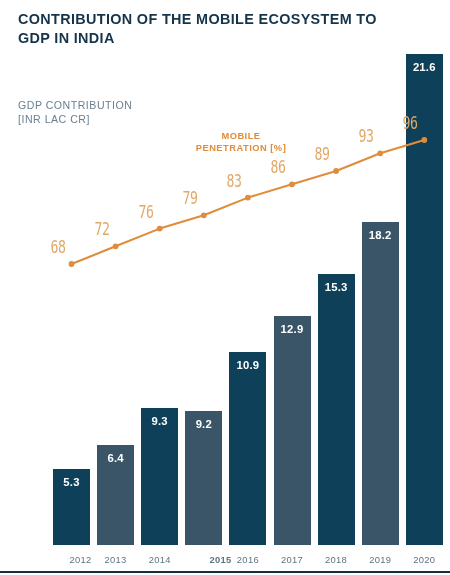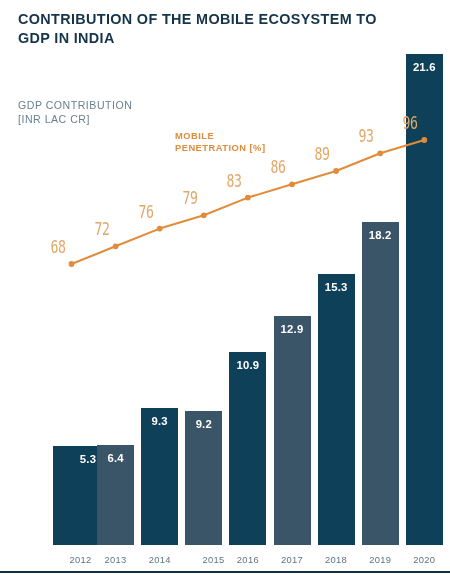--- a/index.html
+++ b/index.html
@@ -46,20 +46,21 @@
     text-transform: uppercase;
     white-space: pre-line;
   }
 
   
   #series-annotation {
     position: absolute;
     left: 175px;
     top: 130px;
     width: 132px;
+    text-align: center;
     font-size: 9.3px;
     font-weight: bold;
     line-height: 1.3;
     letter-spacing: 0.5px;
     color: #e08c3a;
     text-transform: uppercase;
     white-space: pre-line;
   }
 
   
@@ -134,21 +135,21 @@
 [INR LAC CR]</div>
 
   <div id="chart-title">CONTRIBUTION OF THE MOBILE ECOSYSTEM TO
 GDP IN INDIA</div>
 
   <div id="series-annotation">MOBILE
 PENETRATION [%]</div>
 
   <div id="plot">
     <div id="bars-layer">
-        <div class="bar" style="left: 53px; width: 37px; height: 99px; background: rgb(14, 64, 89); padding-left: 33px;">
+        <div class="bar" style="left: 53px; width: 37px; height: 76px; background: rgb(14, 64, 89);">
           <div class="bar-value">5.3</div>
         </div>
         <div class="bar" style="left: 97.1px; width: 37px; height: 100px; background: rgb(59, 85, 104);">
           <div class="bar-value">6.4</div>
         </div>
         <div class="bar" style="left: 141.2px; width: 37px; height: 136.532px; background: rgb(14, 64, 89);">
           <div class="bar-value">9.3</div>
         </div>
         <div class="bar" style="left: 185.3px; width: 37px; height: 134px; background: rgb(59, 85, 104);">
           <div class="bar-value">9.2</div>
@@ -189,21 +190,21 @@
         <div class="line-label" style="left: 216.9px; top: 170.571px; width: 34px;">83</div>
         <div class="line-label" style="left: 261px; top: 157.286px; width: 34px;">86</div>
         <div class="line-label" style="left: 305.1px; top: 144px; width: 34px;">89</div>
         <div class="line-label" style="left: 349.2px; top: 126.286px; width: 34px;">93</div>
         <div class="line-label" style="left: 393.3px; top: 113px; width: 34px;">96</div>
       </div>
     <div id="ticks-layer">
         <div class="tick-label" style="left: 53px; width: 37px; margin-left: 9px;">2012</div>
         <div class="tick-label" style="left: 97.1px; width: 37px;">2013</div>
         <div class="tick-label" style="left: 141.2px; width: 37px;">2014</div>
-        <div class="tick-label" style="left: 195px; width: 37px;">2015</div>
+        <div class="tick-label" style="left: 202px; width: 37px; font-weight: bold;">2015</div>
         <div class="tick-label" style="left: 229.4px; width: 37px;">2016</div>
         <div class="tick-label" style="left: 273.5px; width: 37px;">2017</div>
         <div class="tick-label" style="left: 317.6px; width: 37px;">2018</div>
         <div class="tick-label" style="left: 361.7px; width: 37px;">2019</div>
         <div class="tick-label" style="left: 405.8px; width: 37px;">2020</div>
       </div>
   </div>
 
   <div id="baseline-rule"></div>
 </div>

